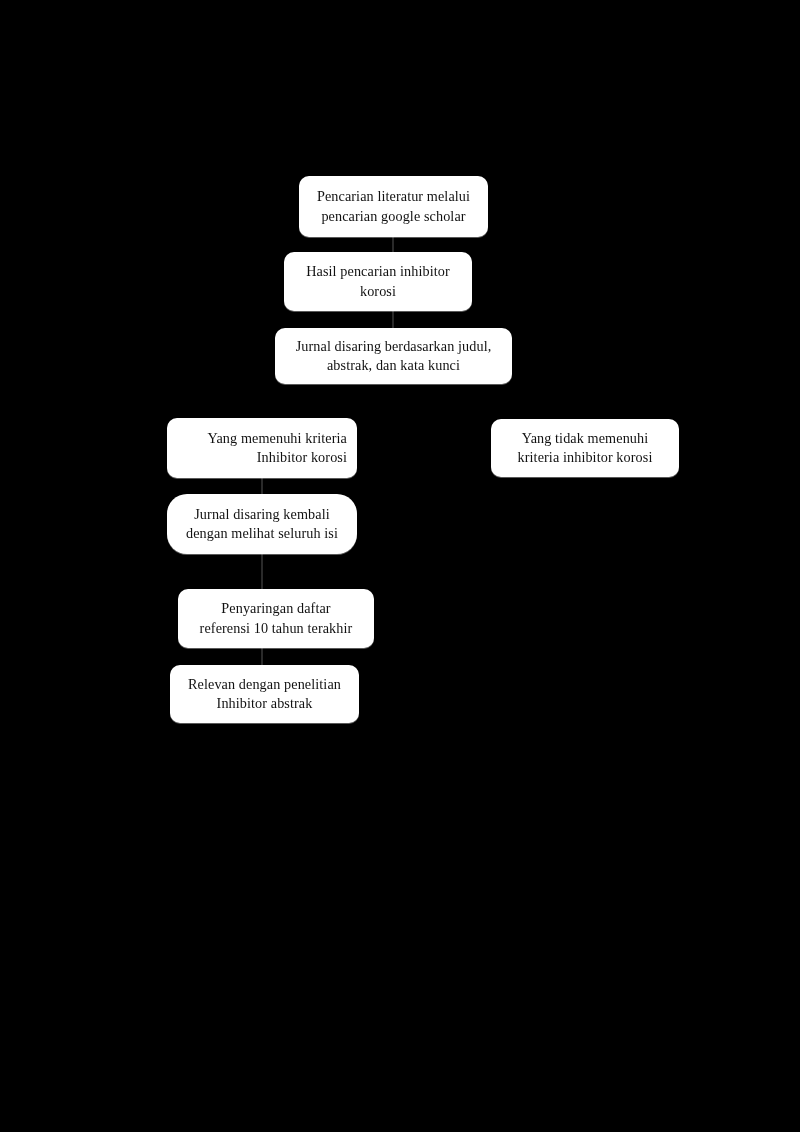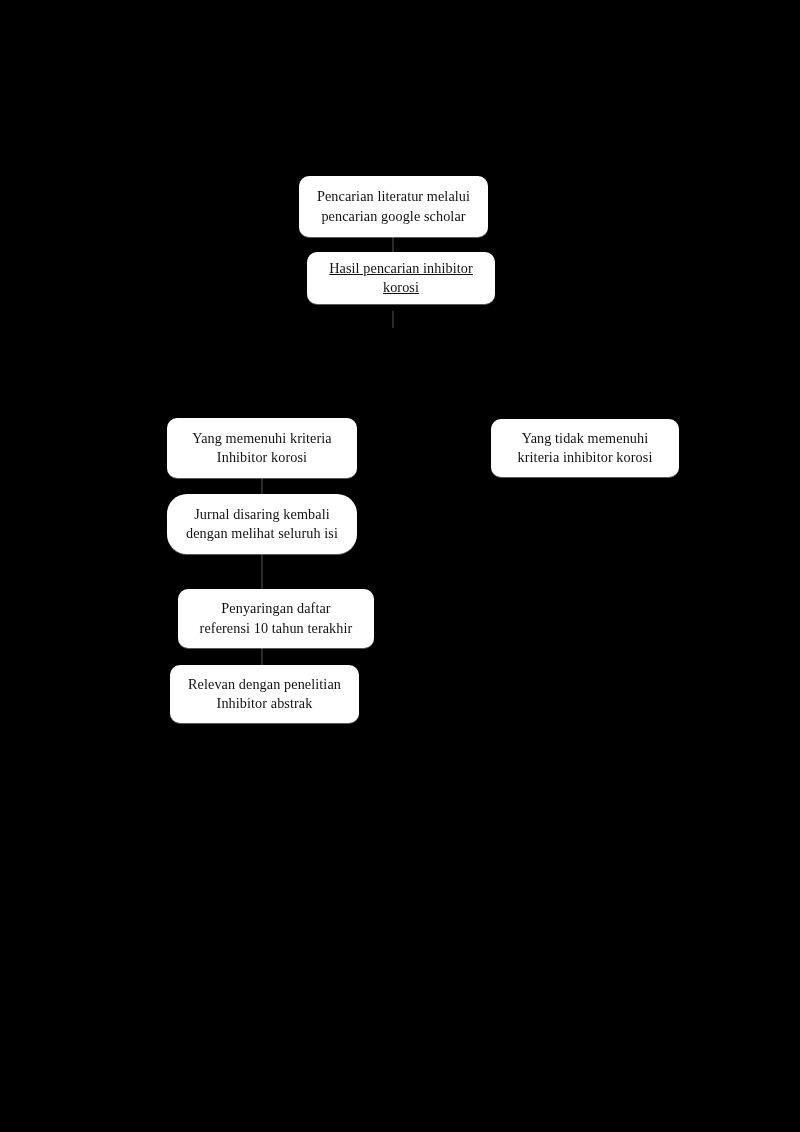--- a/index.html
+++ b/index.html
@@ -43,23 +43,23 @@
   }
 
   .node .label {
     display: block;
     width: 100%;
     white-space: pre-line;
   }
 
   
   #node-search          { left: 299px; top: 176px;  width: 189px; height: 61px; }
-  #node-results         { left: 307px; top: 252px;  width: 188px; height: 52px; text-decoration: underline; }
+  #node-results         { left: 284px; top: 252px;  width: 188px; height: 59px; }
   #node-screen-title    { left: 275px; top: 328px;  width: 237px; height: 56px; }
-  #node-meets           { left: 167px; top: 418px;  width: 190px; height: 60px; }
+  #node-meets           { left: 167px; top: 418px;  width: 190px; height: 60px; text-align: right; }
   #node-not-meets       { left: 491px; top: 419px;  width: 188px; height: 58px; }
   #node-fulltext        { left: 167px; top: 494px;  width: 190px; height: 60px; border-radius: 20px; }
   #node-refs            { left: 178px; top: 589px;  width: 196px; height: 59px; }
   #node-relevant        { left: 170px; top: 665px;  width: 189px; height: 58px; }
 
   
   .connector {
     position: absolute;
     background: #2a2a2a;
     width: 2px;
@@ -84,20 +84,24 @@
   <div class="node" id="node-search">
     <span class="label">Pencarian literatur melalui
 pencarian google scholar</span>
   </div>
 
   <div class="node" id="node-results">
     <span class="label">Hasil pencarian inhibitor
 korosi</span>
   </div>
 
+  <div class="node" id="node-screen-title">
+    <span class="label">Jurnal disaring berdasarkan judul,
+abstrak, dan kata kunci</span>
+  </div>
 
   <div class="node" id="node-meets">
     <span class="label">Yang memenuhi kriteria
 Inhibitor korosi</span>
   </div>
 
   <div class="node" id="node-not-meets">
     <span class="label">Yang tidak memenuhi
 kriteria inhibitor korosi</span>
   </div>

